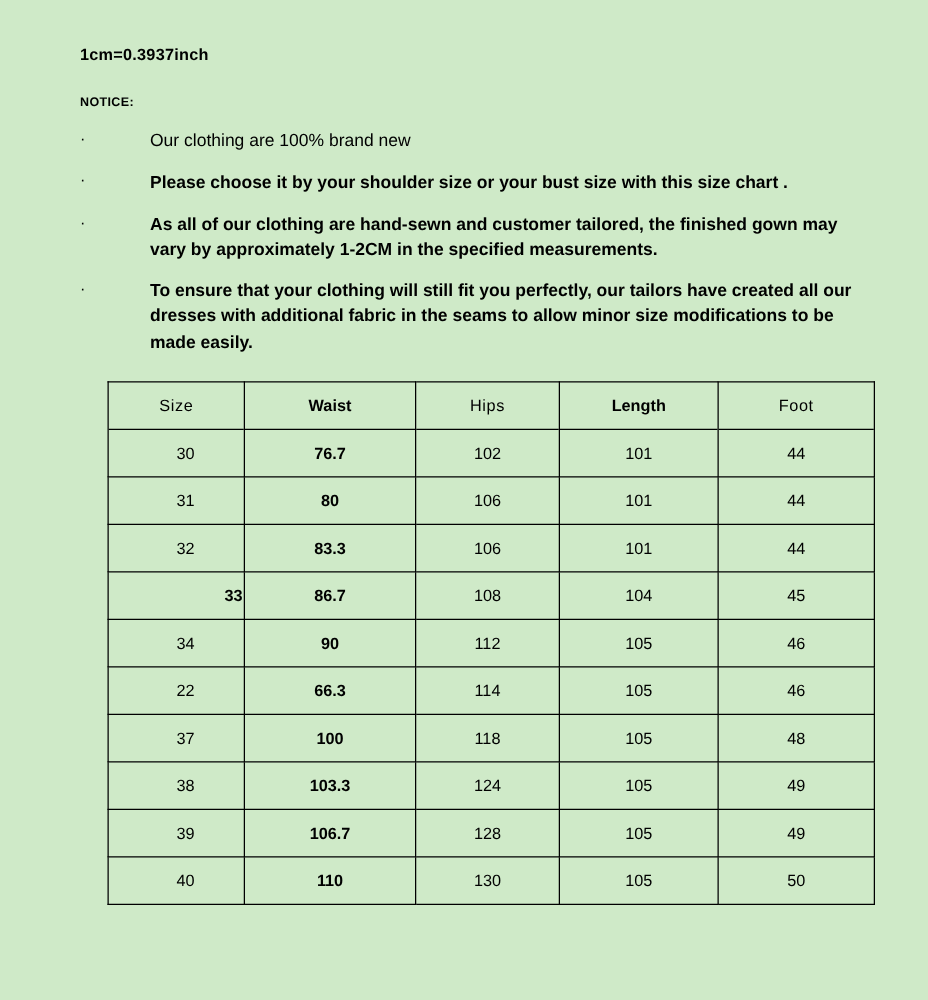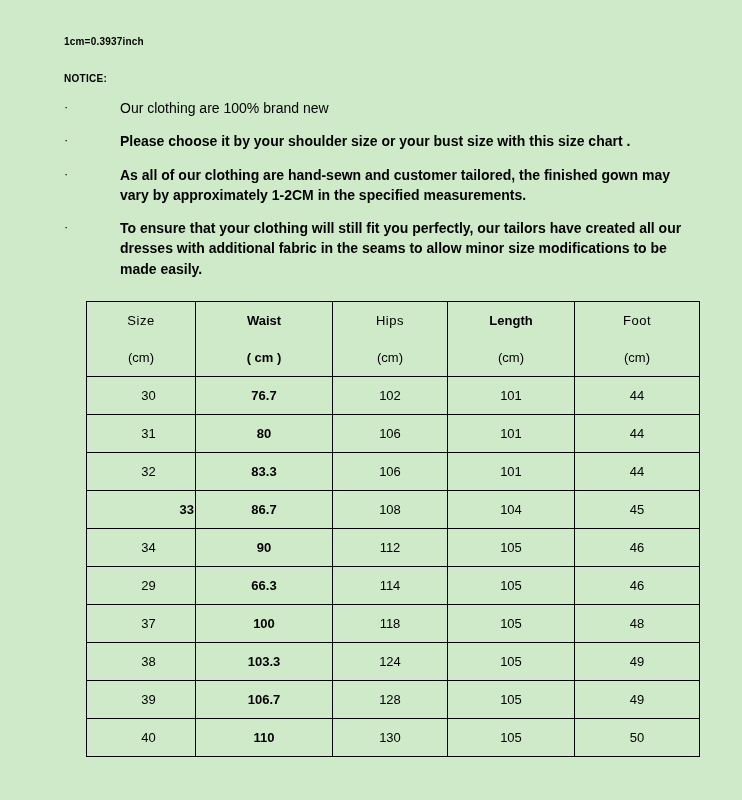--- a/index.html
+++ b/index.html
@@ -15,21 +15,21 @@
     overflow: hidden;
   }
   .page {
     position: relative;
     width: 742px;
     height: 800px;
     box-sizing: border-box;
     padding: 36px 50px 0 64px;
   }
   .conversion {
-    font-size: 10px;
+    font-size: 13px;
     font-weight: bold;
     letter-spacing: 0.2px;
     margin: 0 0 26px 0;
   }
   .notice-title {
     font-size: 10px;
     font-weight: bold;
     margin: 0 0 14px 0;
     letter-spacing: 0.3px;
   }
@@ -140,27 +140,20 @@
 
   <table class="size-table">
     <tbody>
       <tr class="hdr-row">
         <td class="col-size hdr-mono noborder-bottom">Size</td>
         <td class="col-waist hdr-bold noborder-bottom">Waist</td>
         <td class="col-hips hdr-mono noborder-bottom">Hips</td>
         <td class="col-length hdr-bold noborder-bottom">Length</td>
         <td class="col-foot hdr-mono noborder-bottom">Foot</td>
       </tr>
-      <tr class="unit-row">
-        <td class="col-size unit-mono noborder-top">(cm)</td>
-        <td class="col-waist unit-bold noborder-top">( cm )</td>
-        <td class="col-hips unit-mono noborder-top">(cm)</td>
-        <td class="col-length unit-mono noborder-top">(cm)</td>
-        <td class="col-foot unit-mono noborder-top">(cm)</td>
-      </tr>
 
       <tr>
         <td class="cell-size">30</td>
         <td class="cell-waist">76.7</td>
         <td class="cell-plain">102</td>
         <td class="cell-plain">101</td>
         <td class="cell-plain">44</td>
       </tr>
       <tr>
         <td class="cell-size">31</td>
@@ -184,21 +177,21 @@
         <td class="cell-plain">45</td>
       </tr>
       <tr>
         <td class="cell-size">34</td>
         <td class="cell-waist">90</td>
         <td class="cell-plain">112</td>
         <td class="cell-plain">105</td>
         <td class="cell-plain">46</td>
       </tr>
       <tr>
-        <td class="cell-size">29</td>
+        <td class="cell-size">22</td>
         <td class="cell-waist">66.3</td>
         <td class="cell-plain">114</td>
         <td class="cell-plain">105</td>
         <td class="cell-plain">46</td>
       </tr>
       <tr>
         <td class="cell-size">37</td>
         <td class="cell-waist">100</td>
         <td class="cell-plain">118</td>
         <td class="cell-plain">105</td>

